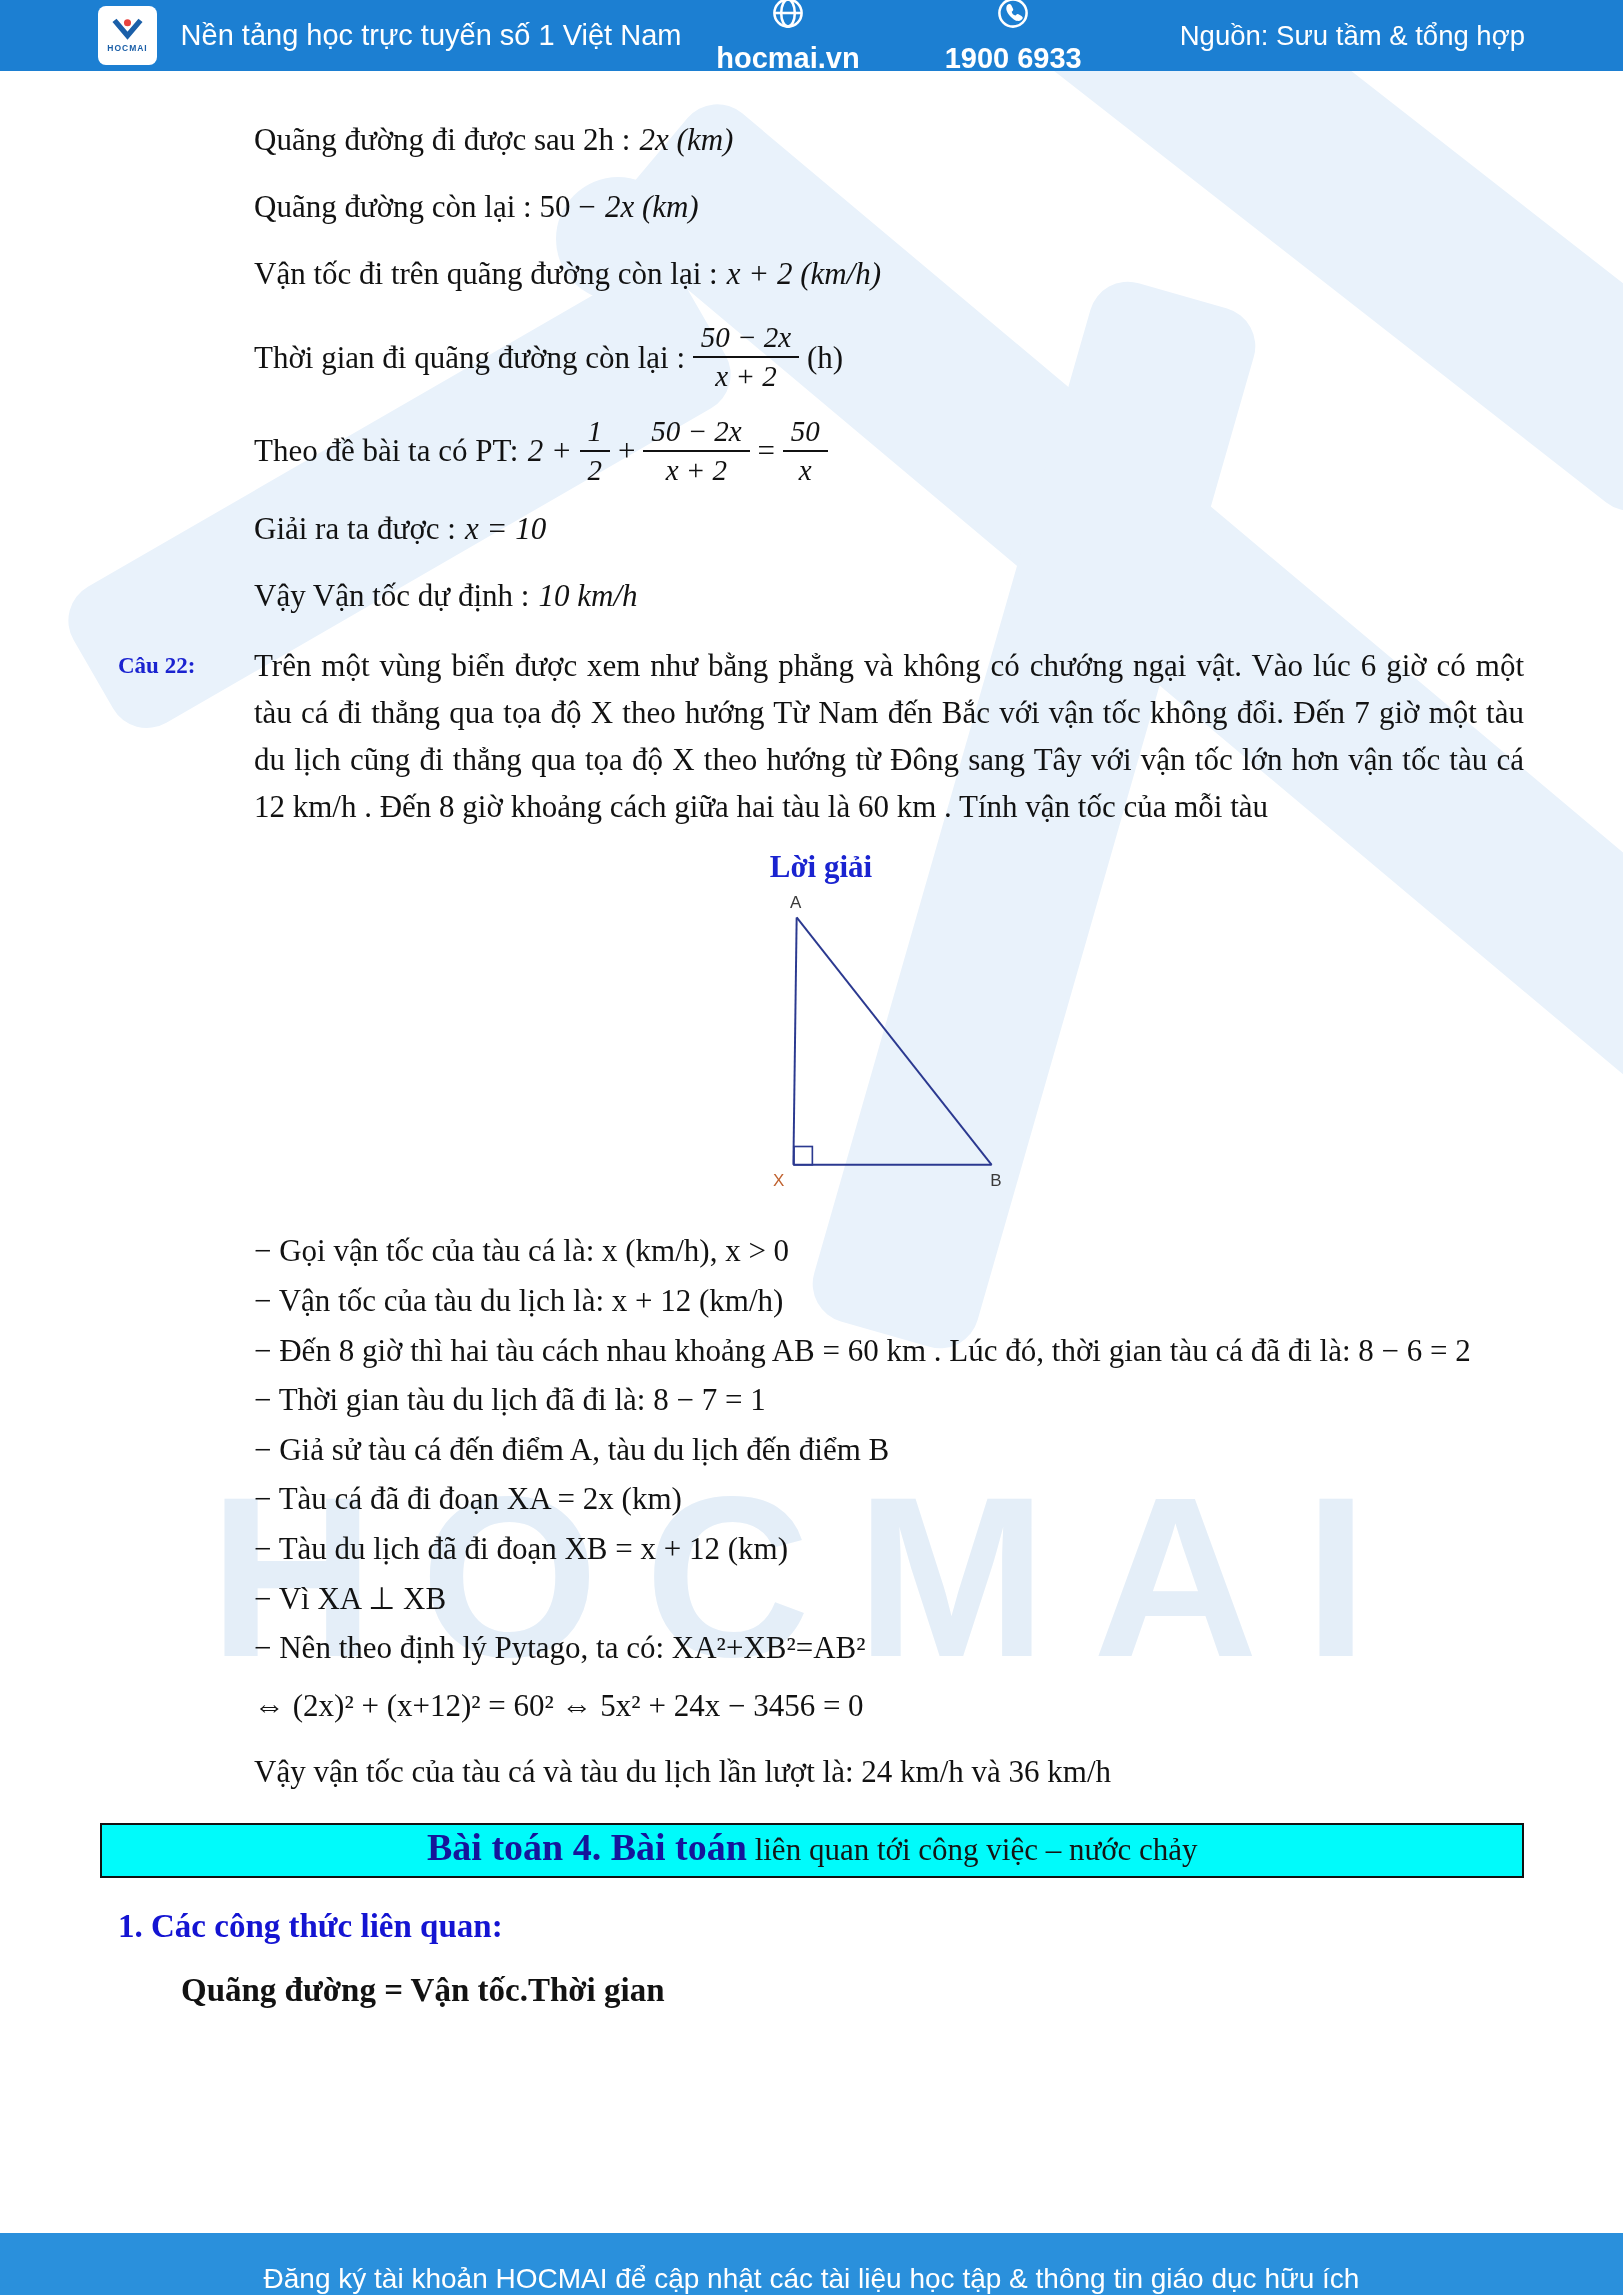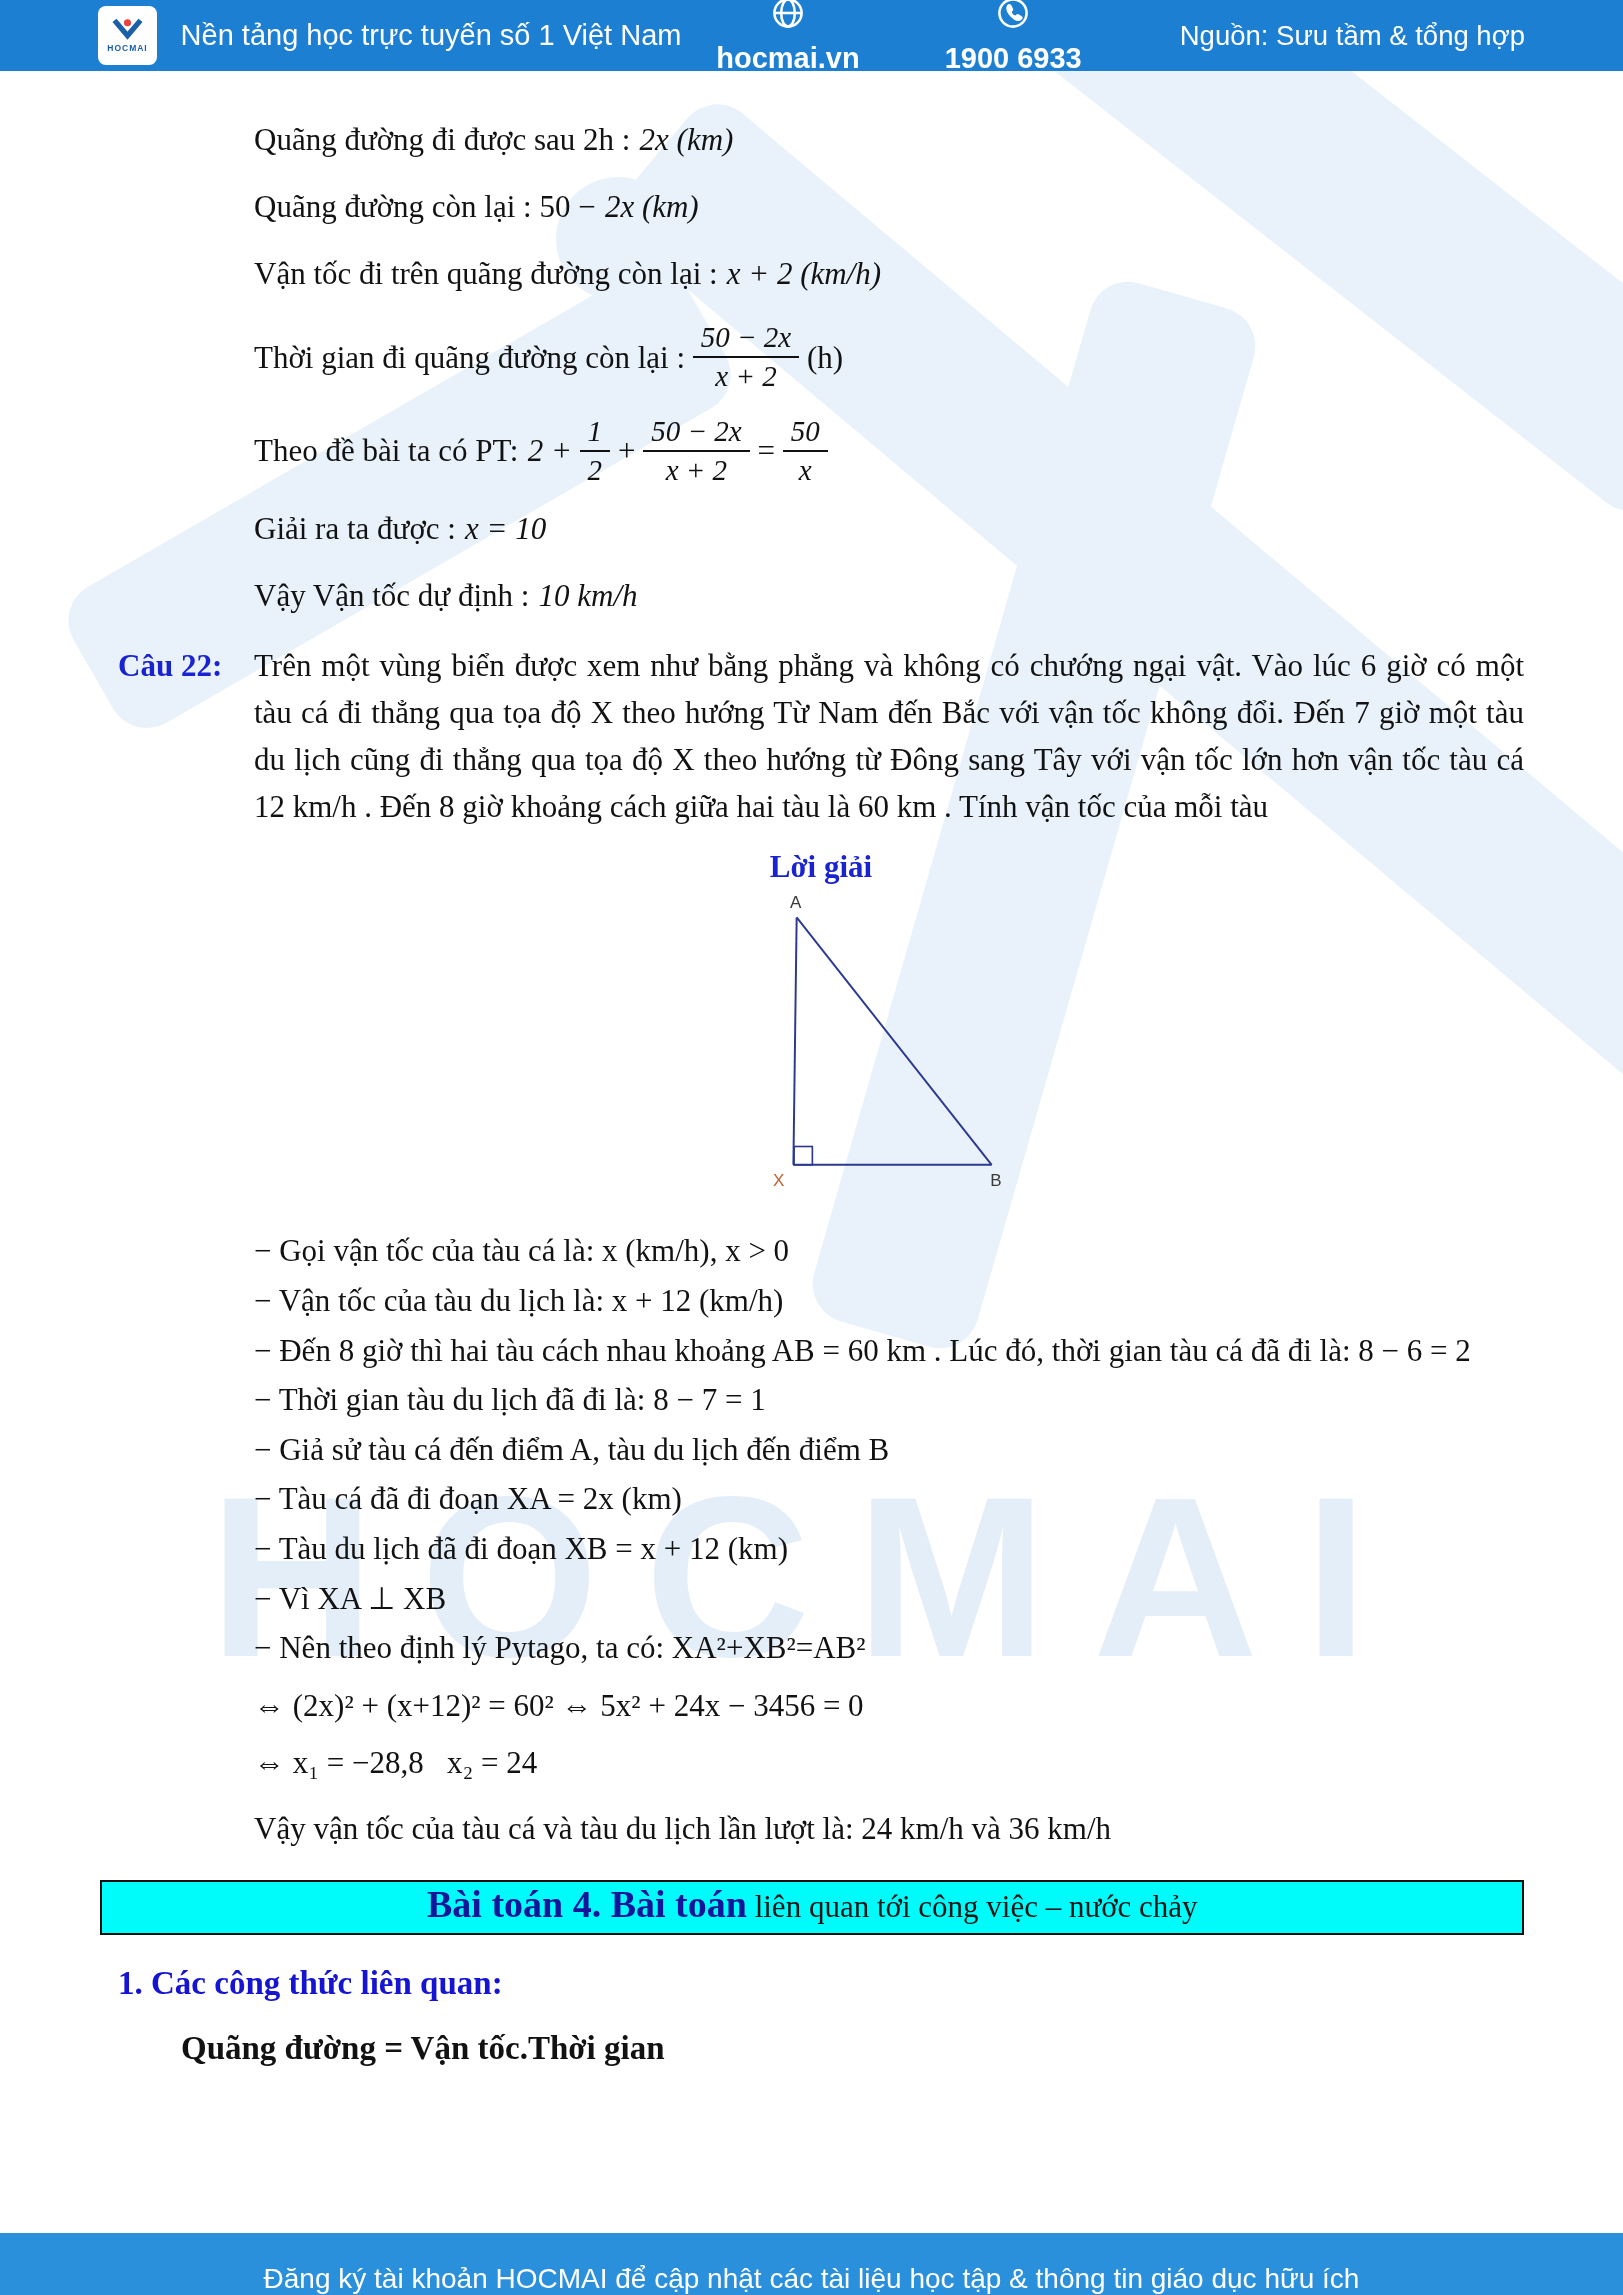--- a/index.html
+++ b/index.html
@@ -43,21 +43,21 @@
   .sline{margin-left:136px;font-size:31px;line-height:41px;margin-bottom:26px;
     display:flex;align-items:center;flex-wrap:wrap;}
   .mi{font-style:italic;margin-left:9.2px;}
   .frac{display:inline-flex;flex-direction:column;align-items:center;
     margin:0 7.9px;font-size:29px;line-height:1.2;font-style:italic;}
   .frac .num{padding:0 7.9px 1.3px;border-bottom:2px solid #111;}
   .frac .den{padding:1.3px 7.9px 0;}
   .sline-tall{margin-bottom:19.6px;}
   
   .cau22{display:flex;margin-top:6.5px;}
-  .cau22-label{width:136px;flex-shrink:0;font-size:31px;font-weight:bold;color:#1a23d0;line-height:47px;}
+  .cau22-label{width:136px;flex-shrink:0;font-size:23px;font-weight:bold;color:#1a23d0;line-height:47px;}
   .cau22-text{flex:1;font-size:31px;line-height:47px;text-align:justify;}
   .loigiai{text-align:center;font-weight:bold;color:#1a23d0;font-size:31px;margin:19.6px 0 3.9px;}
   
   .diagram{height:308px;margin:5.2px 0 29px;padding-left:638px;}
   .diagram svg{width:275px;height:301px;display:block;}
   
   .bullets > div{margin-left:136px;font-size:31px;line-height:47px;margin-bottom:2.6px;max-width:1273px;}
   .bullets .sp{margin-top:10.5px;}
   .conclusion{margin-left:136px;font-size:31px;margin-top:25px;}
   
@@ -186,21 +186,20 @@
     <div>− Gọi vận tốc của tàu cá là: x (km/h), x &gt; 0</div>
     <div>− Vận tốc của tàu du lịch là: x + 12 (km/h)</div>
     <div>− Đến 8 giờ thì hai tàu cách nhau khoảng AB = 60 km . Lúc đó, thời gian tàu cá đã đi là: 8 − 6 = 2</div>
     <div>− Thời gian tàu du lịch đã đi là: 8 − 7 = 1</div>
     <div>− Giả sử tàu cá đến điểm A, tàu du lịch đến điểm B</div>
     <div>− Tàu cá đã đi đoạn XA = 2x (km)</div>
     <div>− Tàu du lịch đã đi đoạn XB = x + 12 (km)</div>
     <div>− Vì XA ⊥ XB</div>
     <div>− Nên theo định lý Pytago, ta có: XA²+XB²=AB²</div>
     <div class="sp">⇔ (2x)² + (x+12)² = 60² ⇔ 5x² + 24x − 3456 = 0</div>
-    <div class="sp">⇔ x₁ = −28,8&nbsp;&nbsp;&nbsp;x₂ = 24</div>
   </div>
 
   <div class="conclusion">Vậy vận tốc của tàu cá và tàu du lịch lần lượt là: 24 km/h  và  36 km/h</div>
 
   <div class="banner">
     <span class="banner-big">Bài toán 4. Bài toán</span>
     <span class="banner-rest">&nbsp;liên quan tới công việc – nước chảy</span>
   </div>
 
   <div class="sec-head">1. Các công thức liên quan:</div>

